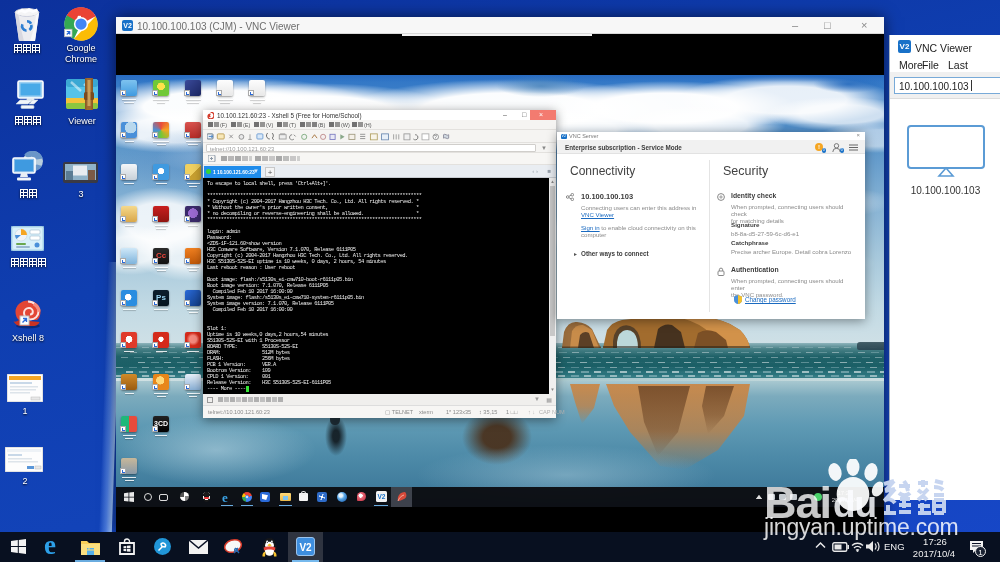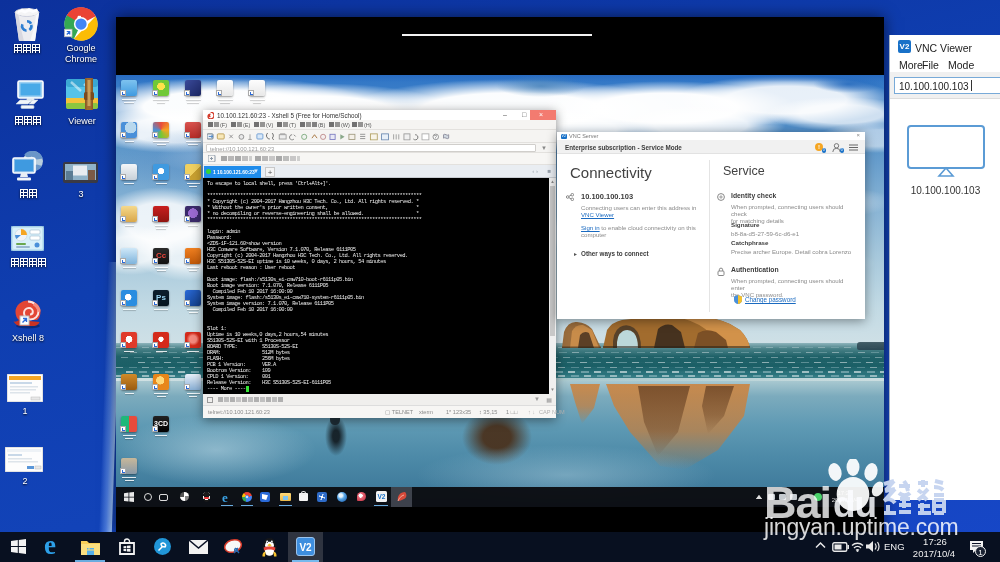--- a/index.html
+++ b/index.html
@@ -166,20 +166,27 @@
  <rect x="0" y="0" width="38" height="25" fill="#fdfdfd" stroke="#c8c8c8" stroke-width="1"></rect>
  <rect x="2" y="2" width="34" height="3" fill="#eef2f6"></rect>
  <rect x="3" y="7" width="14" height="2" fill="#c8d8e8"></rect>
  <rect x="3" y="11" width="24" height="1.5" fill="#dde4ea"></rect>
  <rect x="3" y="14" width="30" height="1.5" fill="#dde4ea"></rect>
  <rect x="22" y="19" width="7" height="3" fill="#5a96d8"></rect>
  <rect x="30" y="19" width="6" height="3" fill="#e8e8e8" stroke="#bbb" stroke-width=".5"></rect>
 </svg>
 <div class="dlbl" style="left:0px;top:476px;width:50px">2</div>
 <div id="win">
+  <div id="wtitle">
+    <div class="logo">V2</div>
+    <div class="t">10.100.100.103 (CJM) - VNC Viewer</div>
+    <div class="wbtn" style="left:676px">–</div>
+    <div class="wbtn" style="left:708px">□</div>
+    <div class="wbtn" style="left:745px">×</div>
+  </div>
   <div id="peek"></div>
   <div id="remote">
     <div id="sky"></div>
     <div class="cl" style="left:-40px;top:2px;width:300px;height:60px"></div>
     <div class="cl" style="left:60px;top:8px;width:280px;height:58px"></div>
     <div class="cl" style="left:230px;top:4px;width:330px;height:62px"></div>
     <div class="cl" style="left:420px;top:6px;width:260px;height:54px"></div>
     <div class="cl" style="left:560px;top:0px;width:220px;height:50px;opacity:.9"></div>
     <div class="cl" style="left:130px;top:26px;width:240px;height:48px;opacity:.9"></div>
     <div class="cl" style="left:330px;top:32px;width:220px;height:44px;opacity:.85"></div>
@@ -597,35 +604,35 @@
       <svg style="position:absolute;right:24px;top:3px" width="9" height="9">
           <circle cx="4.5" cy="2.8" r="2.2" fill="none" stroke="#777" stroke-width="1"></circle>
           <path d="M.8 9 a3.7 3.7 0 0 1 7.4 0" fill="none" stroke="#777" stroke-width="1"></path>
         </svg>
       <span style="position:absolute;right:21px;top:8px;width:4.5px;height:4.5px;background:#1871c8;border-radius:50%;color:#fff;font-size:3.5px;text-align:center;line-height:4.5px">0</span>
       <svg style="position:absolute;right:7px;top:4px" width="9" height="7">
           <path d="M0 1 h9 M0 3.5 h9 M0 6 h9" stroke="#666" stroke-width="1.1"></path>
         </svg>
     </div>
     <div style="position:absolute;left:152px;top:28px;width:1px;height:152px;background:#e4e4e4"></div>
-    <span style="position:absolute;left:13px;top:32px;font-size:15px;color:#424242">Connectivity</span>
+    <span style="position:absolute;left:13px;top:32px;font-size:12px;color:#424242">Connectivity</span>
     <svg style="position:absolute;left:9px;top:61px" width="8" height="8">
         <g fill="none" stroke="#888" stroke-width="1">
           <circle cx="6.3" cy="1.7" r="1.3"></circle>
           <circle cx="6.3" cy="6.3" r="1.3"></circle>
           <circle cx="1.7" cy="4" r="1.3"></circle>
           <path d="M2.8 3.4 L5.2 2.1 M2.8 4.6 L5.2 5.9"></path>
         </g>
       </svg>
     <span style="position:absolute;left:24px;top:60px;font-size:7.5px;font-weight:bold;color:#3c3c3c">10.100.100.103</span>
     <div style="position:absolute;left:24px;top:72px;width:128px;font-size:6.1px;color:#8a8a8a;line-height:7.2px">Connecting users can enter this address in <a class="lnk">VNC Viewer</a></div>
     <div style="position:absolute;left:24px;top:92px;width:118px;font-size:6.1px;color:#8a8a8a;line-height:7.2px"><a class="lnk">Sign in</a> to enable cloud connectivity on this<br>computer</div>
     <span style="position:absolute;left:16px;top:119px;font-size:5px;color:#555">►</span>
     <span style="position:absolute;left:24px;top:118px;font-size:6.3px;font-weight:bold;color:#3c3c3c">Other ways to connect</span>
-    <span style="position:absolute;left:166px;top:32px;font-size:12.5px;color:#424242">Service</span>
+    <span style="position:absolute;left:166px;top:32px;font-size:12.5px;color:#424242">Security</span>
     <svg style="position:absolute;left:160px;top:61px" width="8" height="8">
         <circle cx="4" cy="4" r="3.4" fill="none" stroke="#888" stroke-width="1"></circle>
         <path d="M2.2 4 h3.6 M4 2.2 v3.6" stroke="#888" stroke-width=".8"></path>
       </svg>
     <span style="position:absolute;left:174px;top:60px;font-size:6.8px;font-weight:bold;color:#3c3c3c">Identity check</span>
     <div style="position:absolute;left:174px;top:71px;width:126px;font-size:6.1px;color:#8a8a8a;line-height:7.2px">When prompted, connecting users should check<br>for matching details</div>
     <span style="position:absolute;left:174px;top:89px;font-size:6.2px;font-weight:bold;color:#3c3c3c">Signature</span>
     <span style="position:absolute;left:174px;top:97.5px;font-size:6.1px;color:#8a8a8a">b8-8a-d5-27-59-6c-d6-e1</span>
     <span style="position:absolute;left:174px;top:107px;font-size:6.2px;font-weight:bold;color:#3c3c3c">Catchphrase</span>
     <span style="position:absolute;left:174px;top:115.5px;font-size:6.1px;color:#8a8a8a">Precise archer Europe. Detail cobra Lorenzo</span>
@@ -640,21 +647,21 @@
         <path d="M4 0 L8 1.5 V5 C8 7.5 6 8.8 4 9 Z" fill="#f5c12e"></path>
       </svg>
     <a class="lnk" style="position:absolute;left:188px;top:164px;font-size:6.3px">Change password</a>
   </div>
 </div>
 <div id="panel">
   <div style="position:absolute;left:8px;top:5px;width:13px;height:13px;background:#1871c8;border-radius:2px;color:#fff;font-size:8px;font-weight:bold;text-align:center;line-height:13px">V2</div>
   <span style="position:absolute;left:25px;top:7px;font-size:10.5px;color:#222">VNC Viewer</span>
   <span style="position:absolute;left:9px;top:24px;font-size:10.5px;color:#222">More</span>
   <span style="position:absolute;left:32px;top:24px;font-size:10.5px;color:#222">File</span>
-  <span style="position:absolute;left:58px;top:24px;font-size:10.5px;color:#222">Mode</span>
+  <span style="position:absolute;left:58px;top:24px;font-size:10.5px;color:#222">Last</span>
   <div style="position:absolute;left:0;top:37px;width:111px;height:27px;background:#f0f0f0;border-bottom:1px solid #ddd"></div>
   <div style="position:absolute;left:4px;top:42px;width:107px;height:17px;background:#fff;border:1px solid #78aad8">
     <span style="position:absolute;left:4px;top:2.5px;font-size:10px;color:#222">10.100.100.103</span>
     <span style="position:absolute;left:76px;top:2px;width:1px;height:11px;background:#333"></span>
   </div>
   <svg style="position:absolute;left:17px;top:90px" width="78" height="52" viewBox="0 0 78 52">
     <rect x="1" y="1" width="76" height="42" rx="3" fill="none" stroke="#5b9bd5" stroke-width="2"></rect>
     <path d="M39 43 L32 51 H46 Z" fill="none" stroke="#5b9bd5" stroke-width="1.6"></path>
   </svg>
   <span style="position:absolute;left:0;top:150px;width:111px;text-align:center;font-size:10px;color:#333">10.100.100.103</span>

